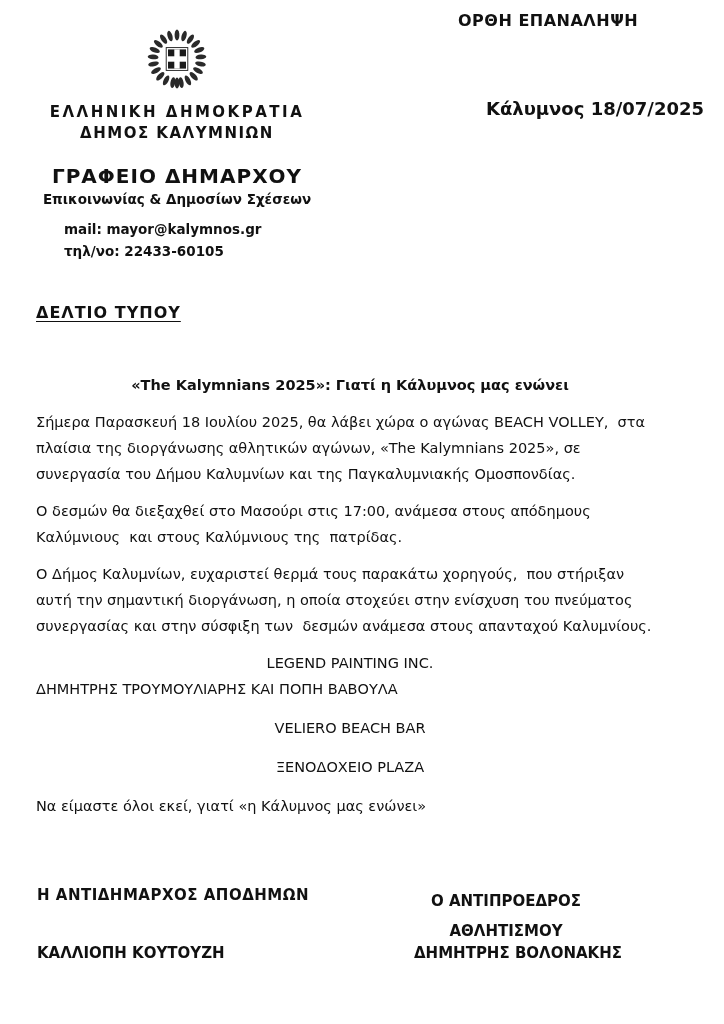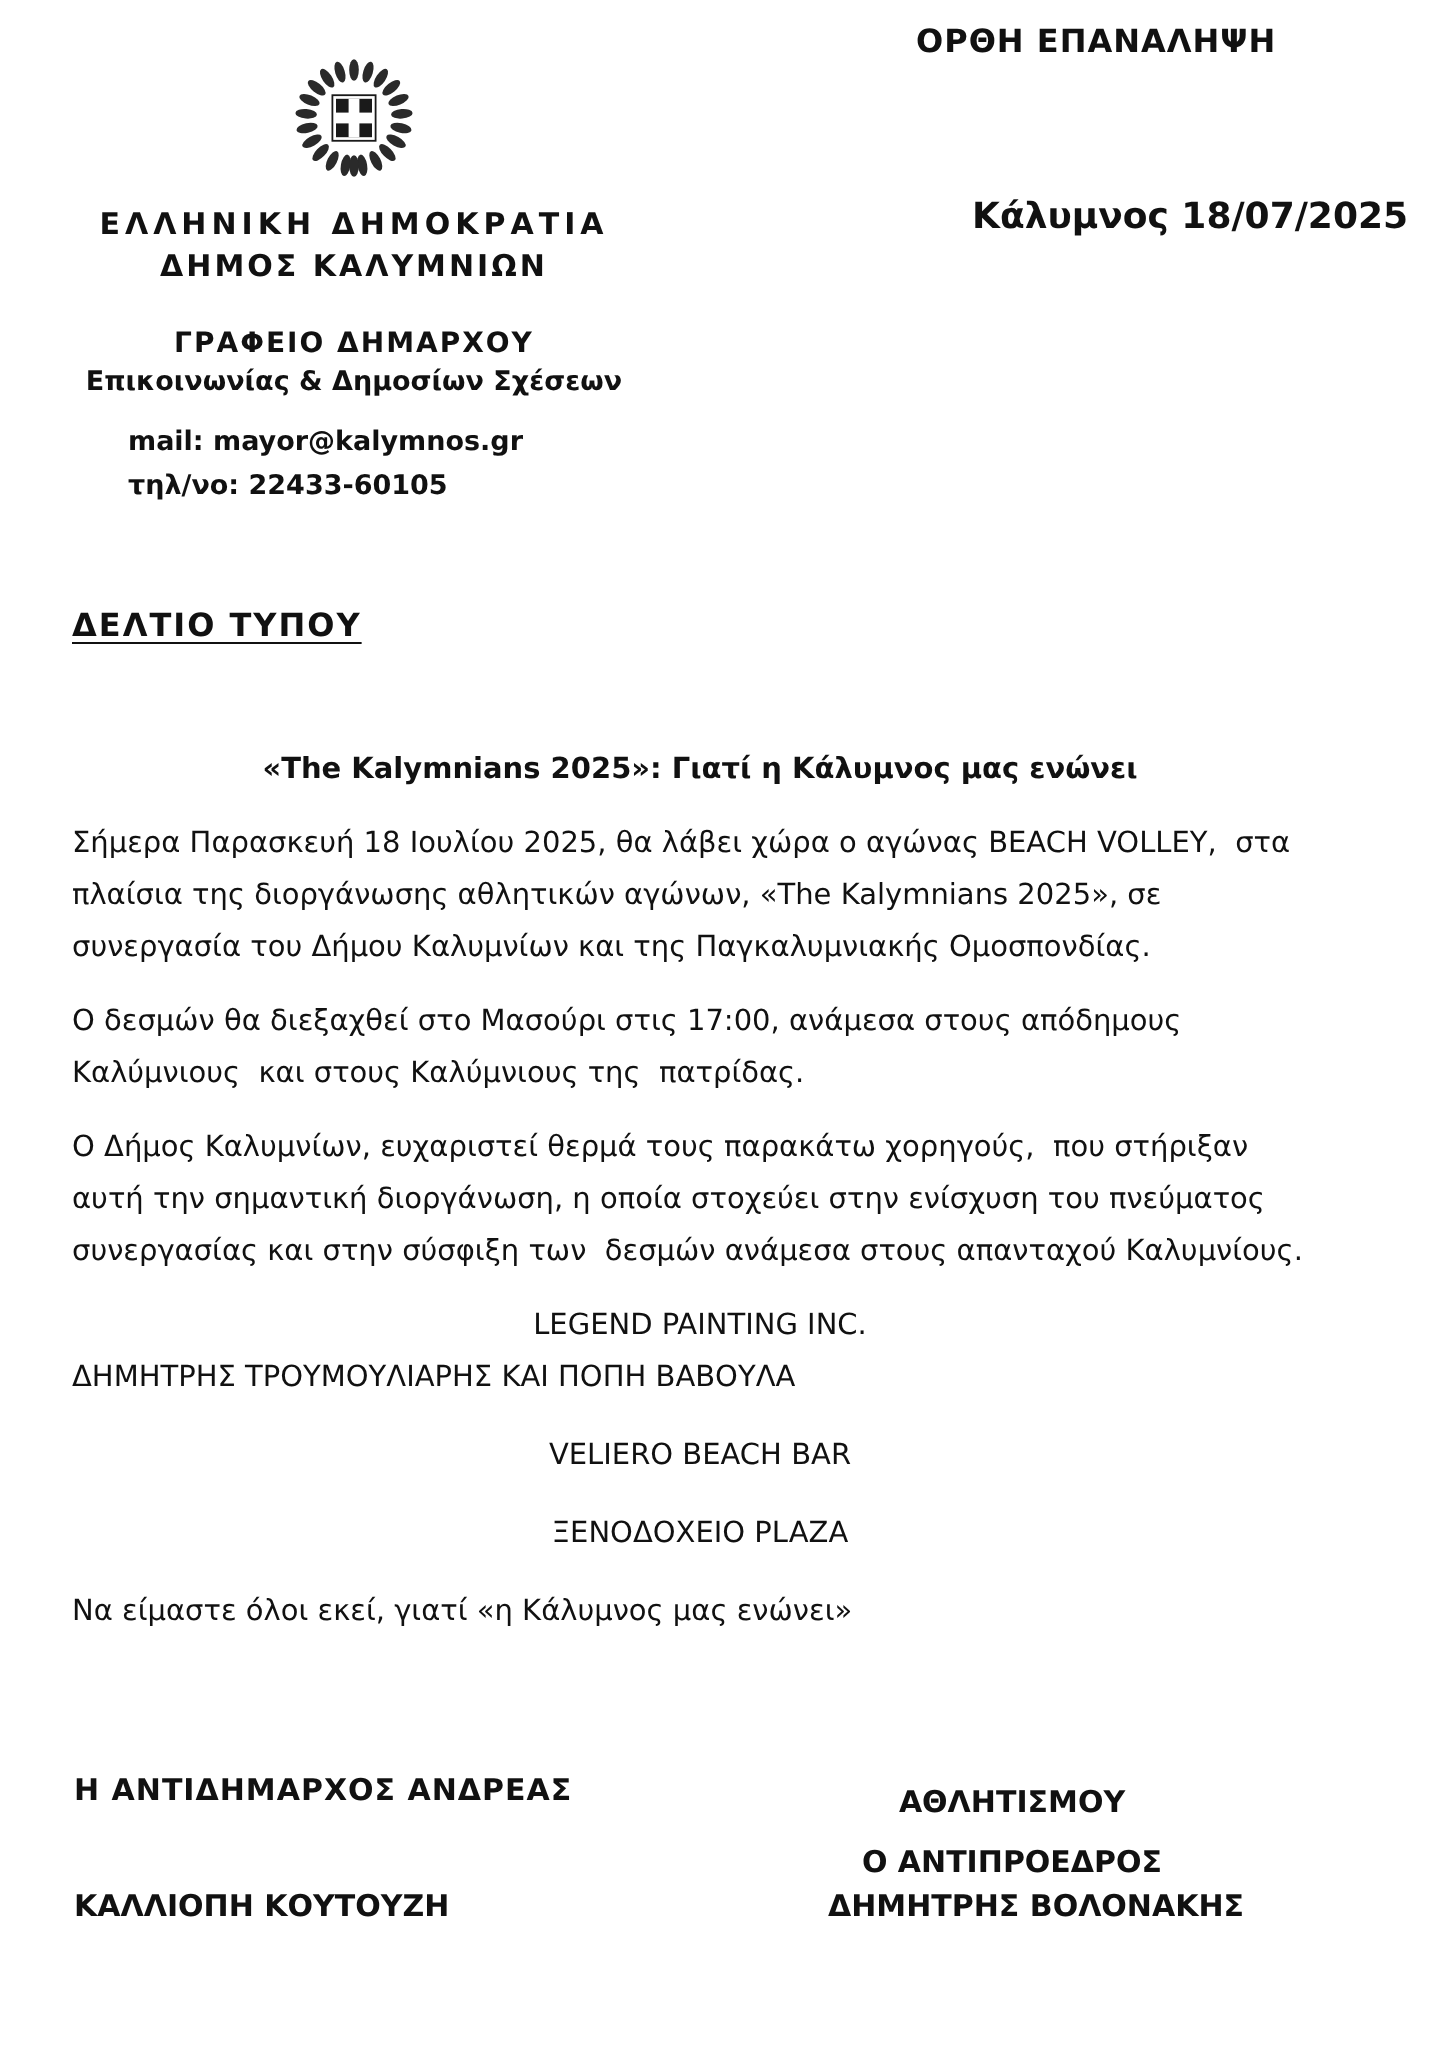--- a/index.html
+++ b/index.html
@@ -56,21 +56,21 @@
   }
   .municipality {
     margin-top: 3px;
     font-size: 15px;
     font-weight: bold;
     letter-spacing: 1.5px;
     white-space: nowrap;
   }
   .office {
     margin-top: 22px;
-    font-size: 14px;
+    font-size: 20px;
     font-weight: bold;
     letter-spacing: 1px;
     white-space: nowrap;
   }
   .department {
     margin-top: 3px;
     font-size: 13.5px;
     font-weight: bold;
     white-space: nowrap;
   }
@@ -228,21 +228,21 @@
     <div class="sponsors">
         <div class="sponsor b">LEGEND PAINTING INC.</div>
         <div class="sponsor">ΔΗΜΗΤΡΗΣ ΤΡΟΥΜΟΥΛΙΑΡΗΣ ΚΑΙ ΠΟΠΗ ΒΑΒΟΥΛΑ</div>
         <div class="sponsor b">VELIERO BEACH BAR</div>
         <div class="sponsor b">ΞΕΝΟΔΟΧΕΙΟ PLAZA</div>
       </div>
 
     <div class="closing"><span>Να είμαστε όλοι εκεί, γιατί </span><span class="b">«η Κάλυμνος μας ενώνει»</span></div>
   </div>
 
-  <div class="sig-left-title">Η ΑΝΤΙΔΗΜΑΡΧΟΣ ΑΝΔΡΕΑΣ</div>
+  <div class="sig-left-title">Η ΑΝΤΙΔΗΜΑΡΧΟΣ ΑΠΟΔΗΜΩΝ</div>
   <div class="sig-right-title">
+    <div>Ο ΑΝΤΙΠΡΟΕΔΡΟΣ</div>
     <div>ΑΘΛΗΤΙΣΜΟΥ</div>
-    <div>Ο ΑΝΤΙΠΡΟΕΔΡΟΣ</div>
   </div>
   <div class="sig-left-name">ΚΑΛΛΙΟΠΗ ΚΟΥΤΟΥΖΗ</div>
   <div class="sig-right-name">ΔΗΜΗΤΡΗΣ ΒΟΛΟΝΑΚΗΣ</div>
 
 </div>
 
 </body></html>

